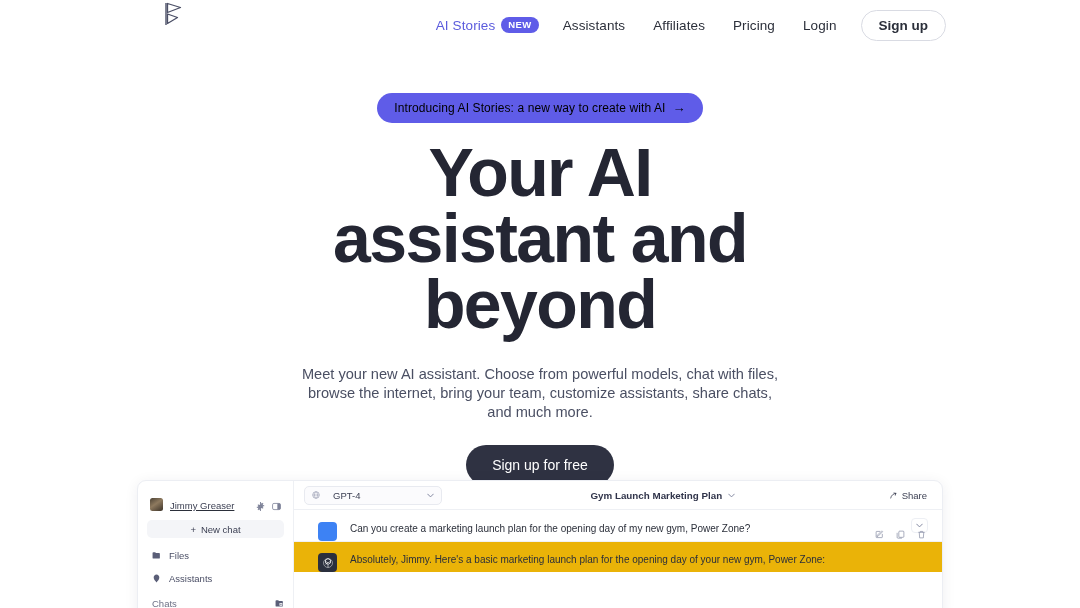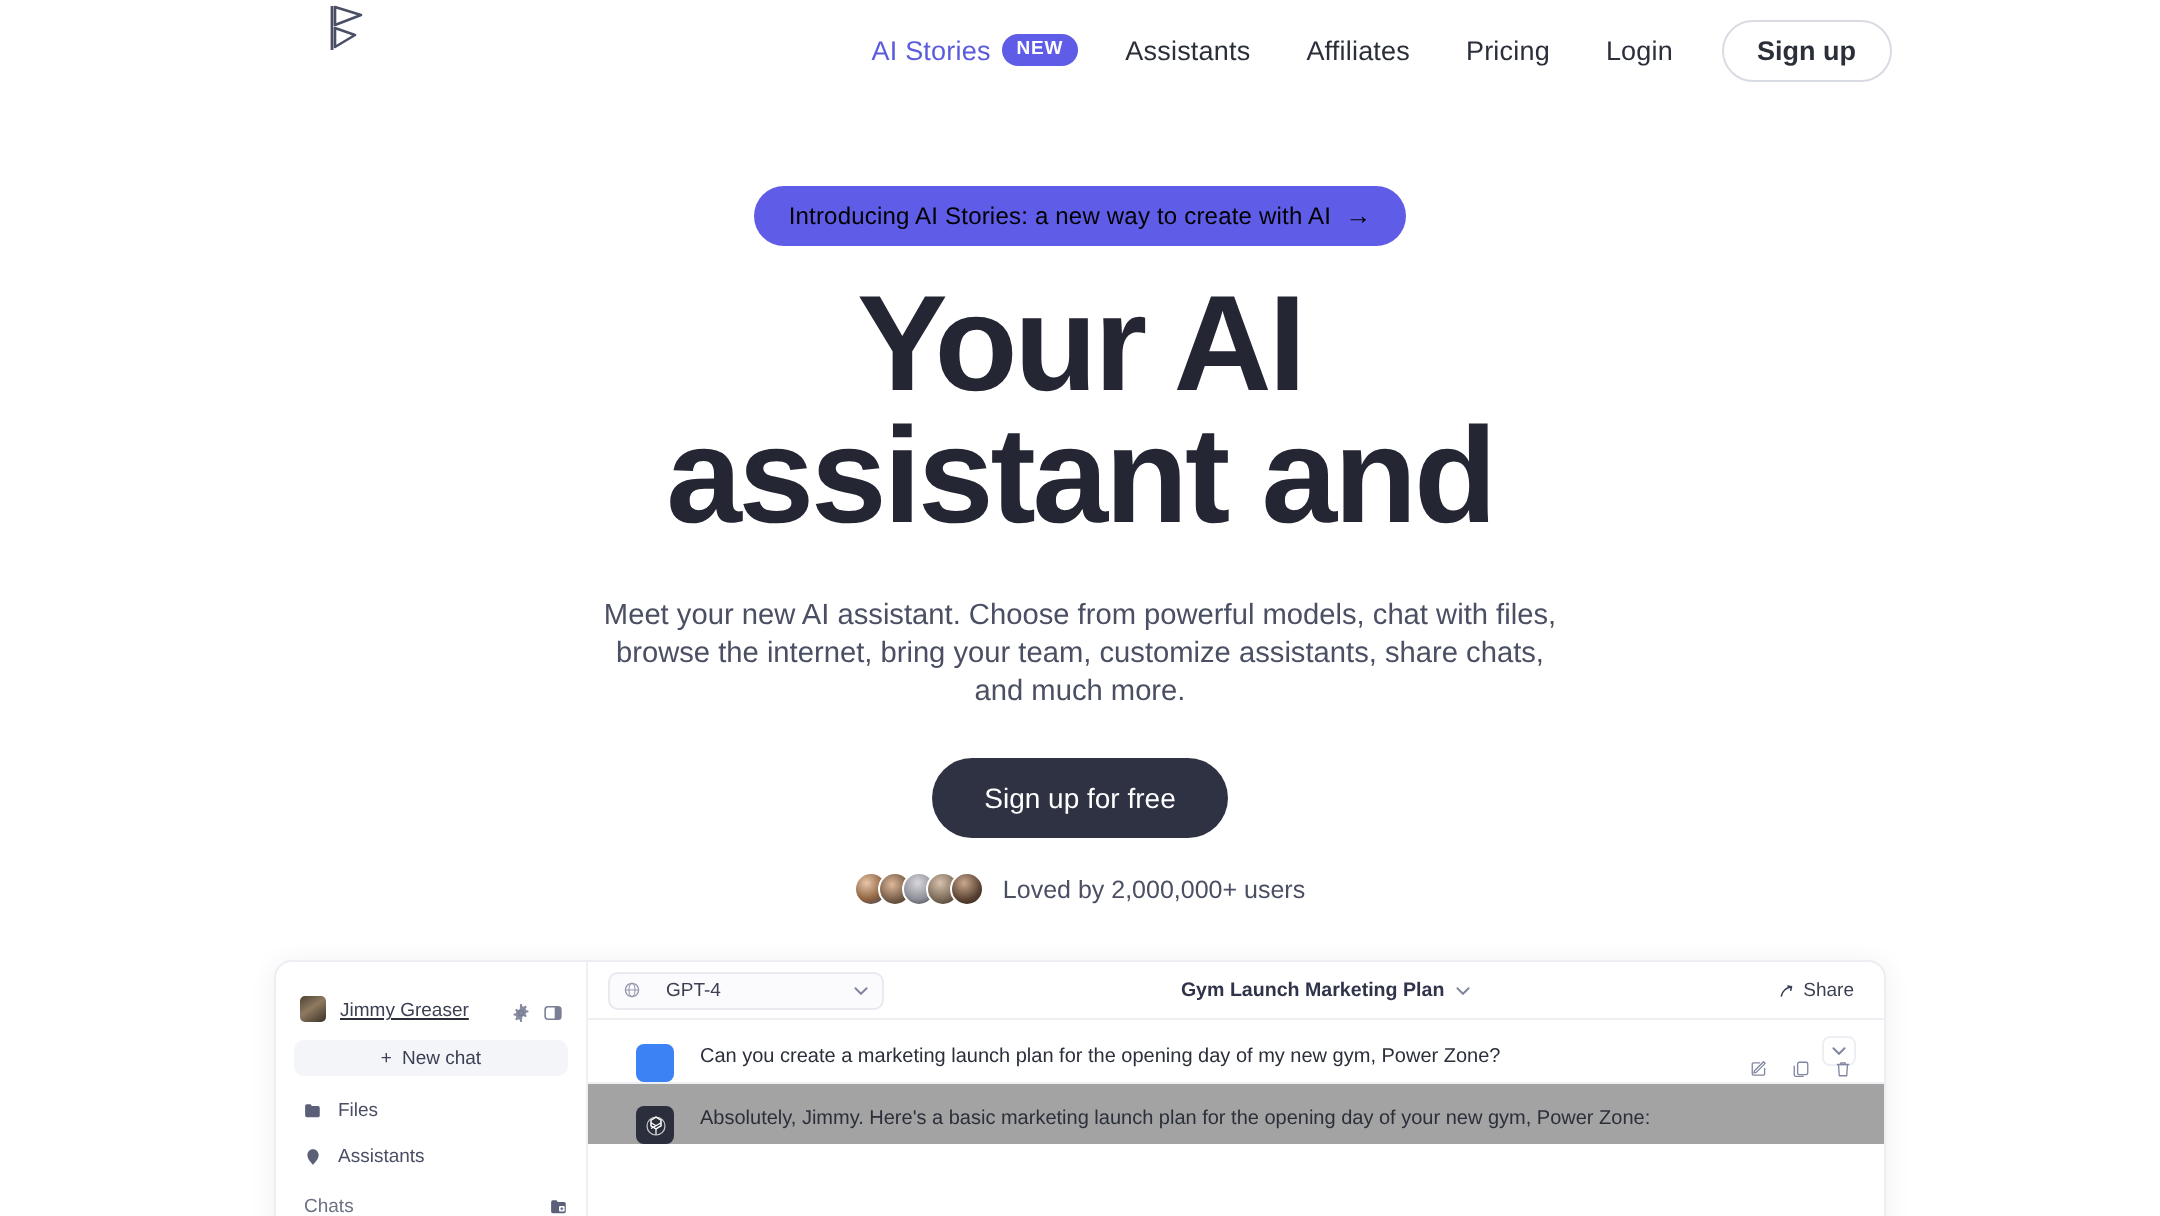--- a/index.html
+++ b/index.html
@@ -236,21 +236,21 @@
     padding: 3px 5px;
     border-radius: 4px;
   }
 
   .msg {
     display: flex;
     padding: 12px 14px 0 24px;
     gap: 13px;
     position: relative;
   }
-  .msg.assistant { background: #a3a3a3; border-top: 1px solid #f0f1f5; padding-top: 11px; }
+  .msg.assistant { background: #eab308; border-top: 1px solid #f0f1f5; padding-top: 11px; }
   .msg-avatar { width: 19px; height: 19px; border-radius: 4px; flex: 0 0 19px; }
   .msg-avatar.user { background: #3d82f4; }
   .msg-avatar.bot { background: #2b2f3d; display: flex; align-items: center; justify-content: center; }
   .msg-body { flex: 1; min-width: 0; }
   .msg-text { font-size: 10px; color: #2b2f3a; line-height: 14px; }
   .msg-time { font-size: 8.5px; color: #9ca0b4; margin-top: 15px; }
   .msg-actions {
     position: absolute;
     right: 16px;
     bottom: 2px;
@@ -299,20 +299,21 @@
 <div class="hero">
 
   <div class="pill">
     <span>Introducing AI Stories: a new way to create with AI</span>
     <span class="arrow">→</span>
   </div>
 
   <h1 class="hero-title">
     <span>Your AI</span>
     <span>assistant and</span>
+    <span>beyond</span>
   </h1>
 
   <p class="hero-sub">Meet your new AI assistant. Choose from powerful models, chat with files, browse the internet, bring your team, customize assistants, share chats, and much more.</p>
 
   <button class="cta">Sign up for free</button>
 
   <div class="social">
     <div class="avatars">
       <div class="av" style="background:radial-gradient(circle at 35% 30%,#e8c6a8,#8a5f3c 60%,#29477e)"></div>
       <div class="av" style="background:radial-gradient(circle at 40% 35%,#dfb898,#6b5441 65%,#3f3326)"></div>

